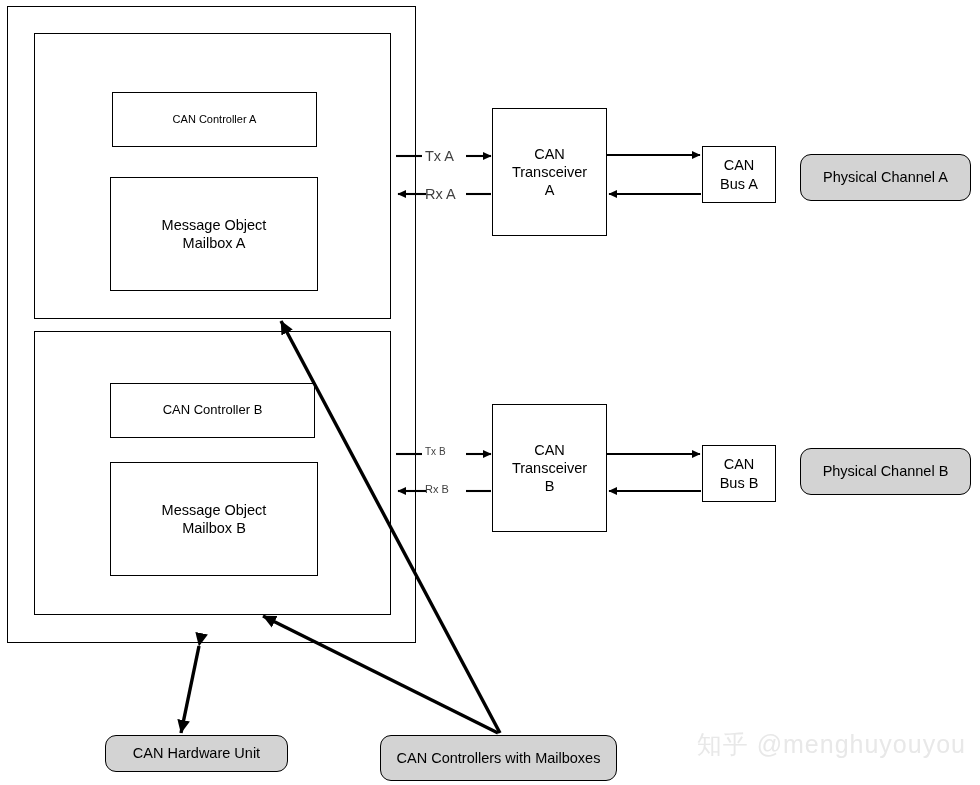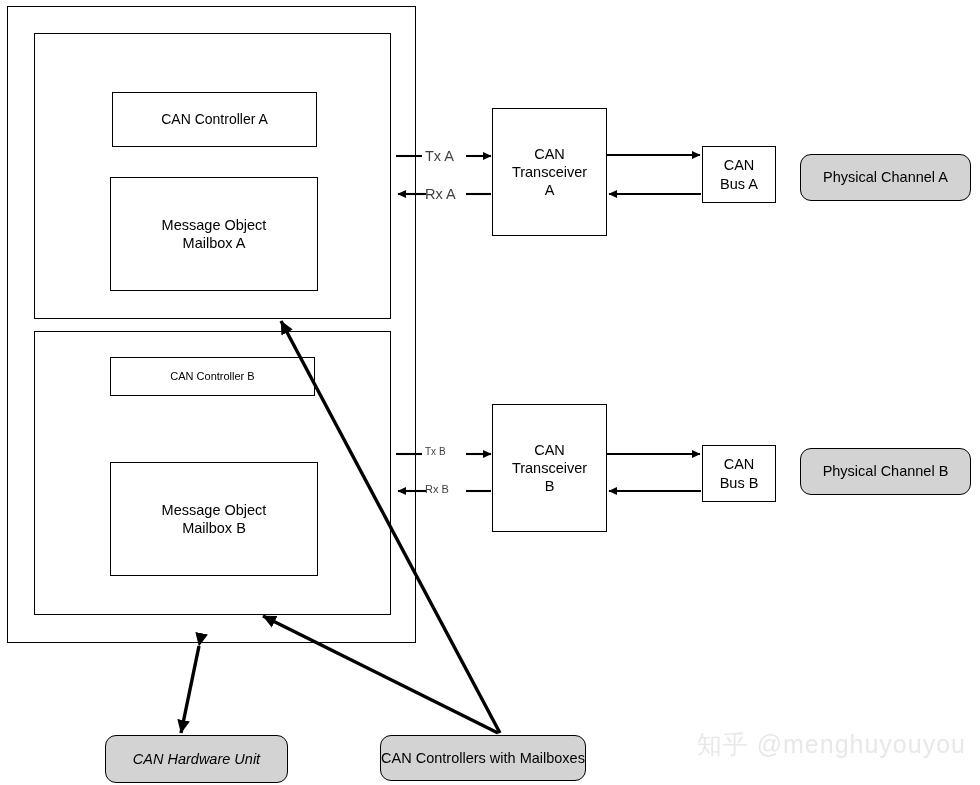--- a/index.html
+++ b/index.html
@@ -53,32 +53,32 @@
     font-size: 25px;
     color: #e8e8e8;
     letter-spacing: 1px;
     font-family: "Liberation Sans", sans-serif;
     white-space: nowrap;
     user-select: none;
   }
   .outer-frame  { left: 7px;   top: 6px;   width: 409px; height: 637px; }
   .panel-a      { left: 34px;  top: 33px;  width: 357px; height: 286px; }
   .panel-b      { left: 34px;  top: 331px; width: 357px; height: 284px; }
-  .ctrl-a       { left: 112px; top: 92px;  width: 205px; height: 55px;  font-size: 14px; }
+  .ctrl-a       { left: 112px; top: 92px;  width: 205px; height: 55px;  font-size: 11px; }
   .mbox-a       { left: 110px; top: 177px; width: 208px; height: 114px; font-size: 14.5px; }
-  .ctrl-b       { left: 110px; top: 357px; width: 205px; height: 39px;  font-size: 11px; }
+  .ctrl-b       { left: 110px; top: 383px; width: 205px; height: 55px;  font-size: 13px; }
   .mbox-b       { left: 110px; top: 462px; width: 208px; height: 114px; font-size: 14.5px; }
   .trx-a        { left: 492px; top: 108px; width: 115px; height: 128px; font-size: 14.5px; }
   .trx-b        { left: 492px; top: 404px; width: 115px; height: 128px; font-size: 14.5px; }
   .bus-a        { left: 702px; top: 146px; width: 74px;  height: 57px;  font-size: 14.5px; }
   .bus-b        { left: 702px; top: 445px; width: 74px;  height: 57px;  font-size: 14.5px; }
   .phy-a        { left: 800px; top: 154px; width: 171px; height: 47px;  font-size: 14.5px; }
   .phy-b        { left: 800px; top: 448px; width: 171px; height: 47px;  font-size: 14.5px; }
-  .hw-unit      { left: 105px; top: 735px; width: 183px; height: 48px;  font-size: 14.5px; font-style: italic; }
-  .ctrl-mbx     { left: 380px; top: 735px; width: 206px; height: 46px;  font-size: 14.5px; }
+  .hw-unit      { left: 105px; top: 735px; width: 183px; height: 37px;  font-size: 14.5px; }
+  .ctrl-mbx     { left: 380px; top: 735px; width: 237px; height: 46px;  font-size: 14.5px; }
   .lbl-txa { left: 425px; top: 148px; font-size: 14.5px; }
   .lbl-rxa { left: 425px; top: 186px; font-size: 14.5px; }
   .lbl-txb { left: 425px; top: 446px; font-size: 10px; }
   .lbl-rxb { left: 425px; top: 483px; font-size: 11px; }
   .diagram-title { left: 150px; top: -12px; font-size: 15px; }
 </style>
 </head>
 <body>
 
 <div id="canvas">

